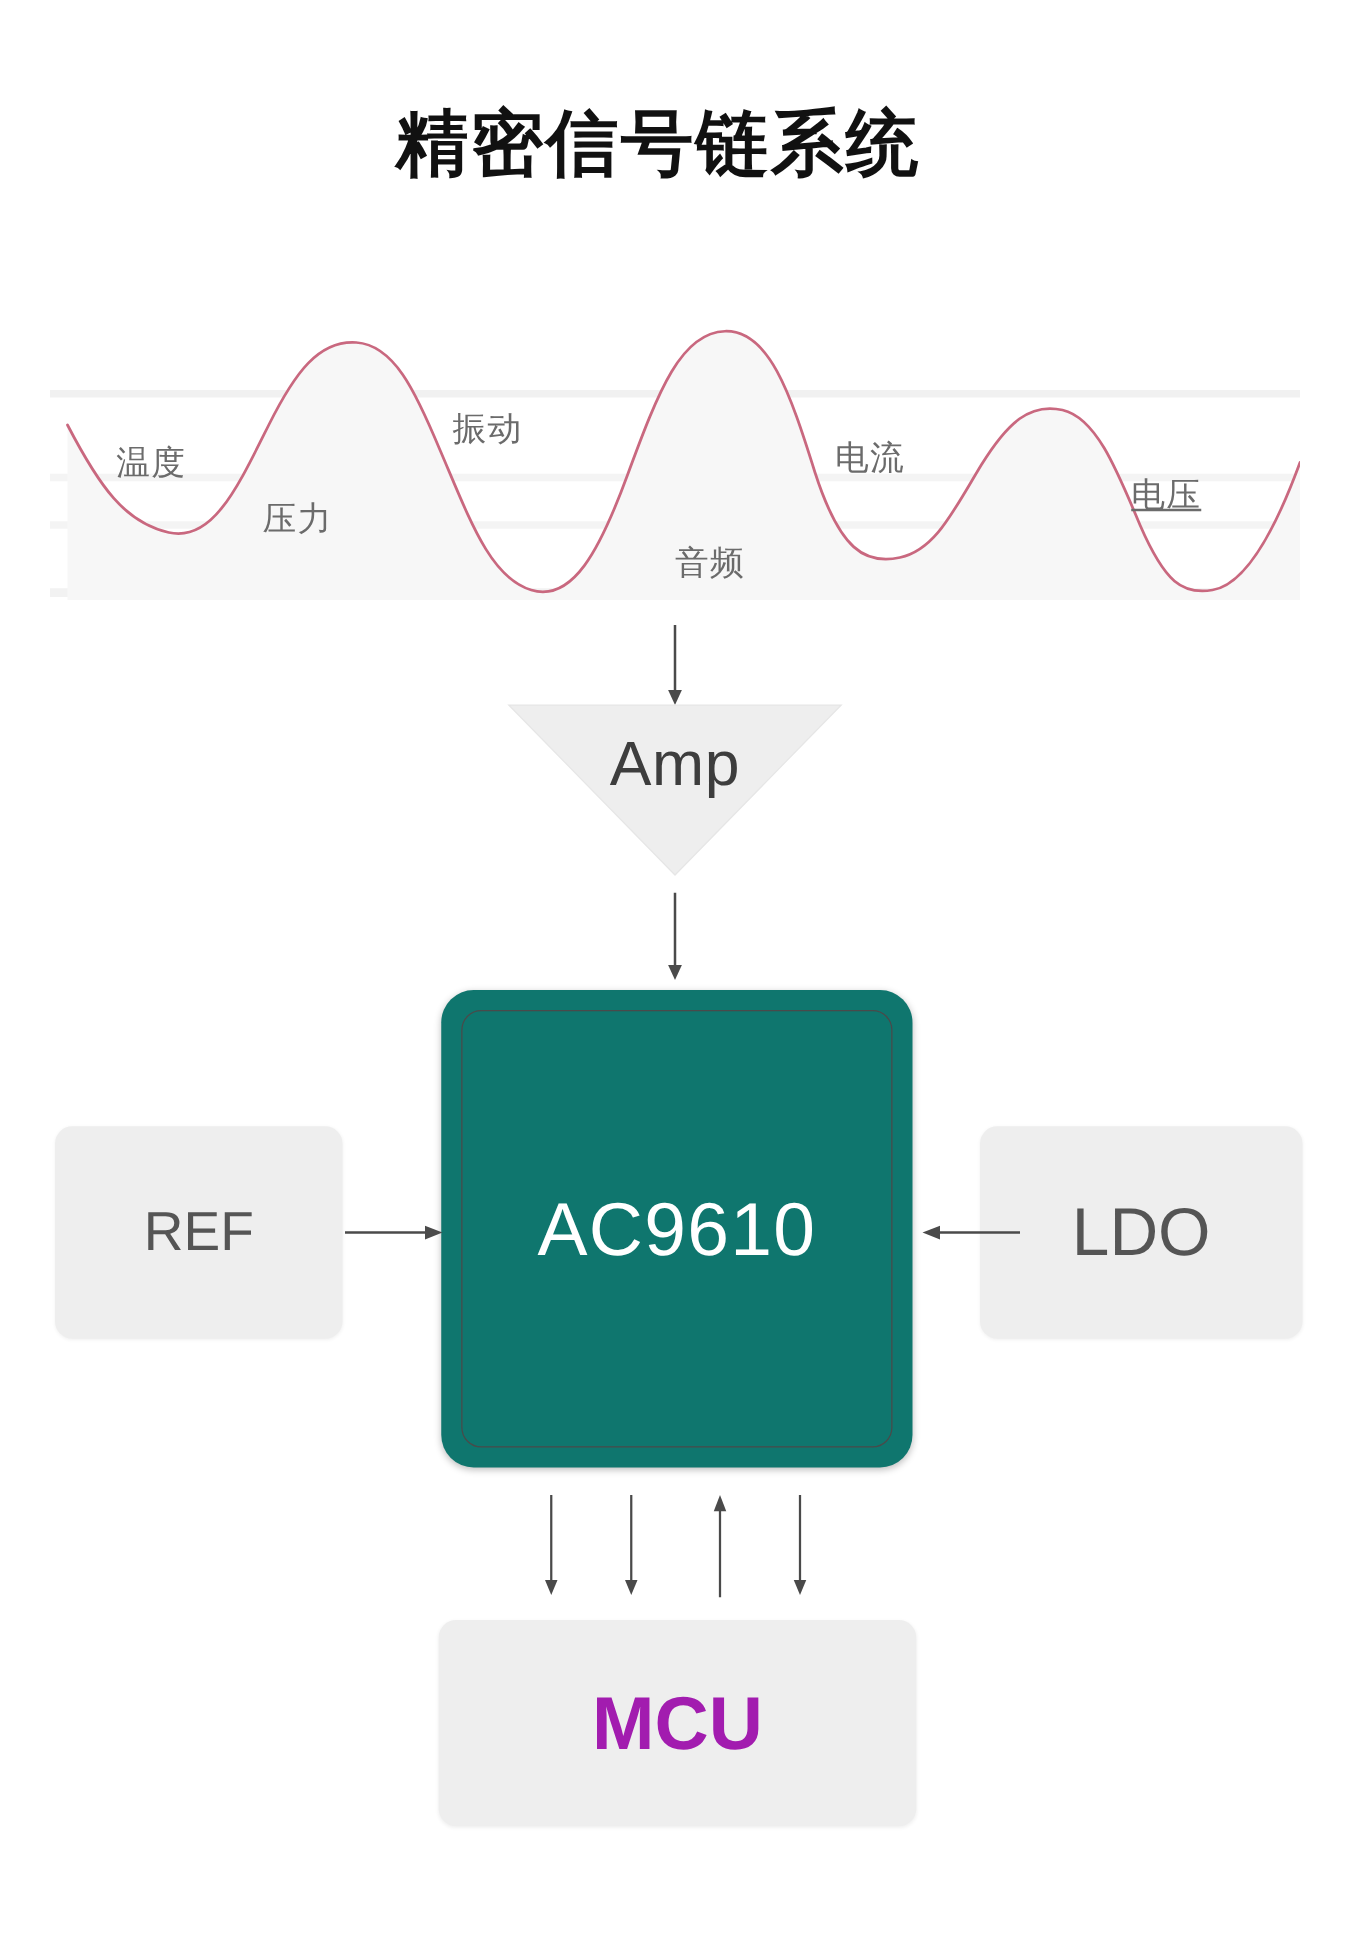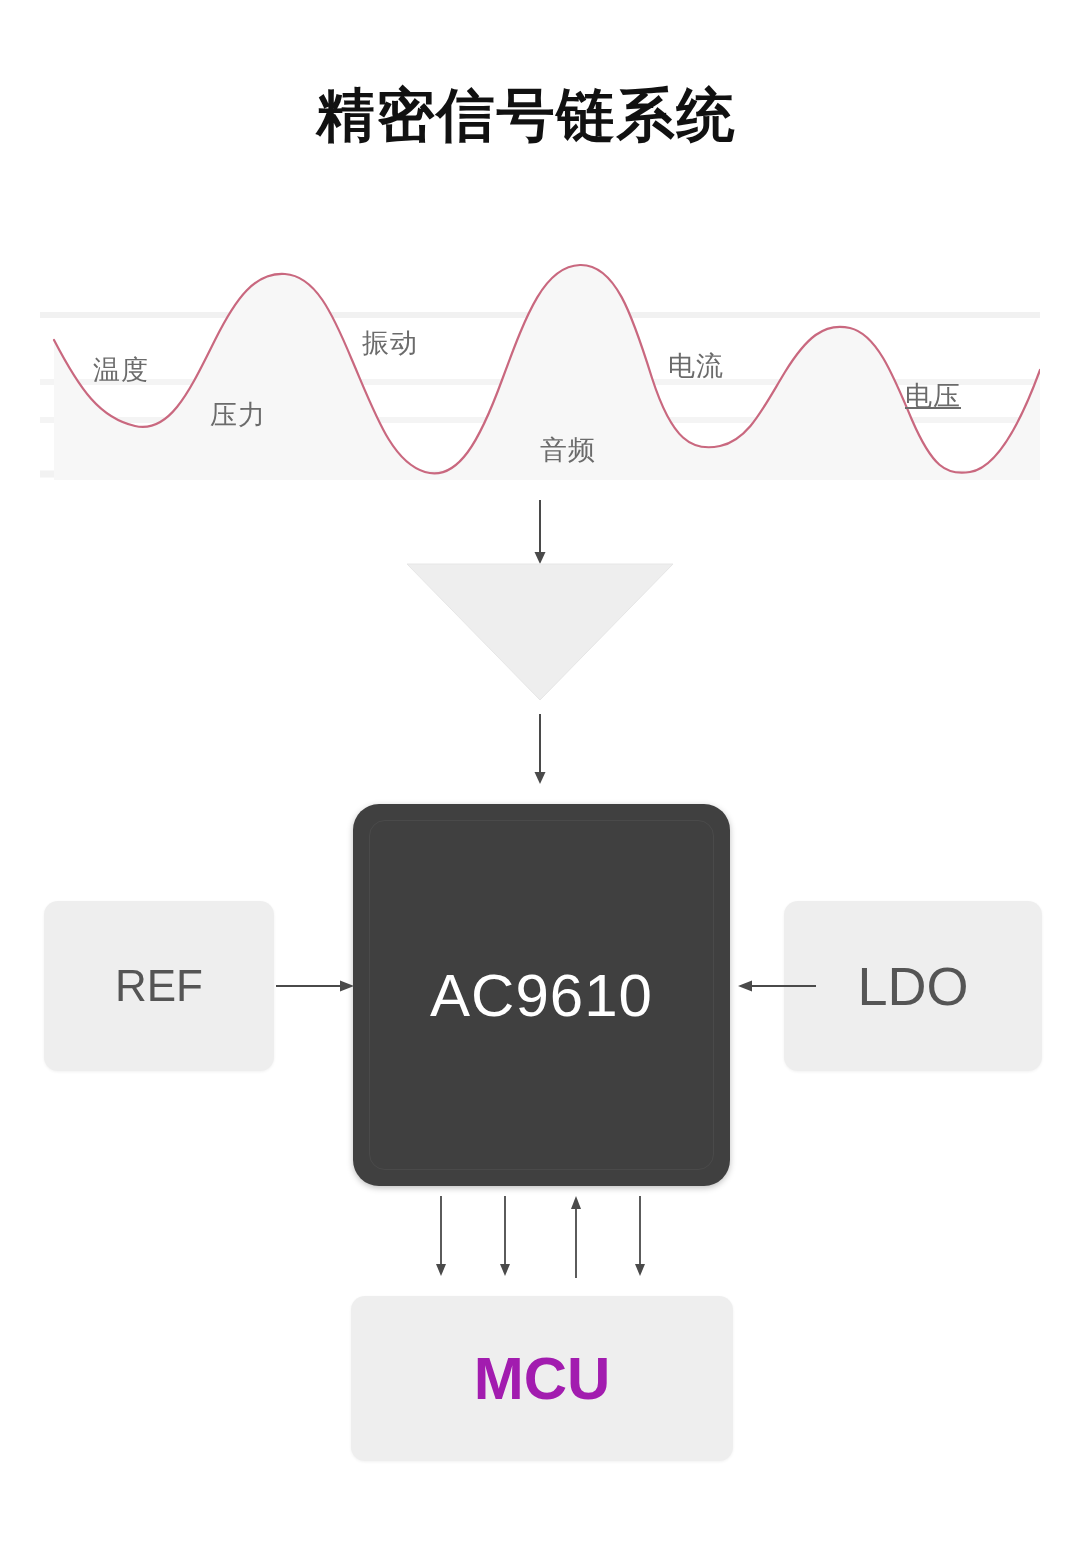--- a/index.html
+++ b/index.html
@@ -80,24 +80,23 @@
     font-family: "Liberation Sans", sans-serif;
   }
 
   
   .chip {
     position: absolute;
     left: 353px;
     top: 792px;
     width: 377px;
     height: 382px;
-    background: #404040;
+    background: #0f766e;
     border-radius: 26px;
     box-shadow: 0 2px 6px rgba(0,0,0,0.25);
-    margin-top: 12px;
   }
   .chip-inner-ring {
     position: absolute;
     left: 16px;
     top: 16px;
     right: 16px;
     bottom: 16px;
     border: 1px solid #4a4a4a;
     border-radius: 16px;
     pointer-events: none;
@@ -193,20 +192,21 @@
   <svg width="28" height="66" viewBox="0 0 28 66">
     <line x1="14" y1="0" x2="14" y2="54" stroke="#4a4a4a" stroke-width="2"></line>
     <path d="M 14,64 L 8.5,52 L 19.5,52 Z" fill="#4a4a4a"></path>
   </svg>
 </div>
 
 <div class="amp-block">
   <svg viewBox="0 0 270 140">
     <polygon points="2,2 268,2 135,138" fill="#eeeeee" stroke="#e6e6e6" stroke-width="1"></polygon>
   </svg>
+  <div class="amp-label">Amp</div>
 </div>
 
 <div class="arrow" style="left:526px; top:714px;">
   <svg width="28" height="72" viewBox="0 0 28 72">
     <line x1="14" y1="0" x2="14" y2="60" stroke="#4a4a4a" stroke-width="2"></line>
     <path d="M 14,70 L 8.5,58 L 19.5,58 Z" fill="#4a4a4a"></path>
   </svg>
 </div>
 
 <div class="chip">

